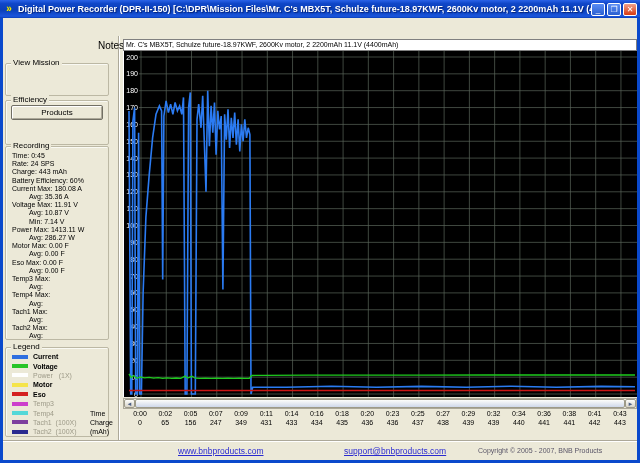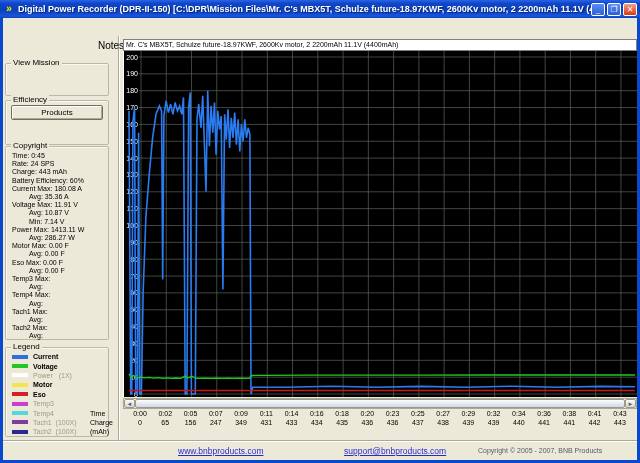--- a/index.html
+++ b/index.html
@@ -89,21 +89,21 @@
 
 
   <div class="groupbox" style="left:5px;top:63px;width:104px;height:33px;"></div>
   <div class="groupbox-label" style="left:11px;top:58px;">View Mission</div>
 
   <div class="groupbox" style="left:5px;top:100px;width:104px;height:45px;"></div>
   <div class="groupbox-label" style="left:11px;top:95px;">Efficiency</div>
   <div class="xp-btn" style="left:11px;top:105px;width:92px;height:15px;line-height:13px;">Products</div>
 
   <div class="groupbox" style="left:5px;top:146px;width:104px;height:194px;"></div>
-  <div class="groupbox-label" style="left:11px;top:141px;">Copyright</div>
+  <div class="groupbox-label" style="left:11px;top:141px;">Recording</div>
   <div id="stats" style="position:absolute;left:12px;top:152px;width:94px;">
       <div class="stat-line">Time: 0:45</div>
       <div class="stat-line">Rate: 24 SPS</div>
       <div class="stat-line">Charge: 443 mAh</div>
       <div class="stat-line">Battery Efficiency: 60%</div>
       <div class="stat-line">Current Max: 180.08 A</div>
       <div class="stat-line ind">Avg: 35.36 A</div>
       <div class="stat-line">Voltage Max: 11.91 V</div>
       <div class="stat-line ind">Avg: 10.87 V</div>
       <div class="stat-line ind">Min: 7.14 V</div>

